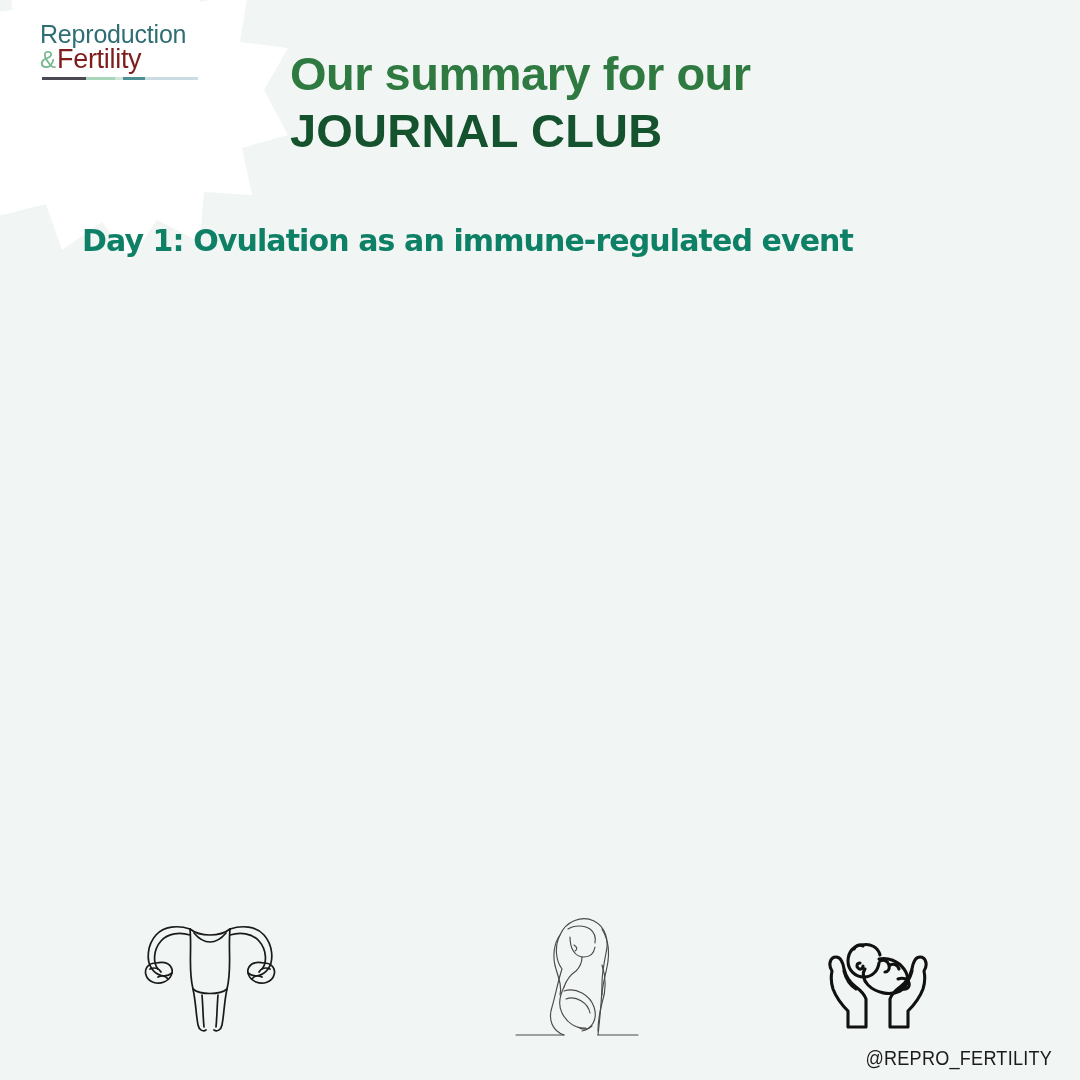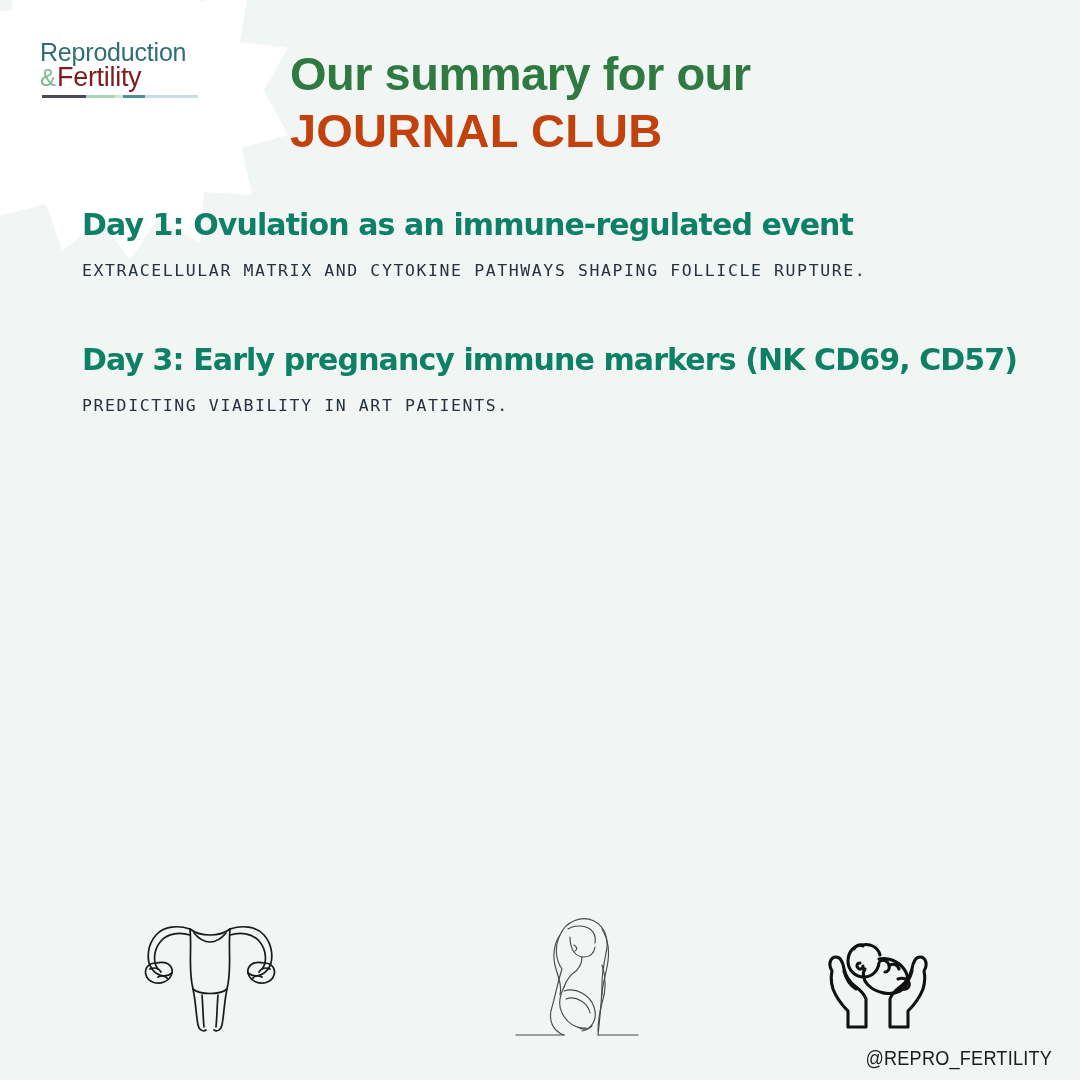--- a/index.html
+++ b/index.html
@@ -32,21 +32,21 @@
     width: 330px;
     height: 330px;
     pointer-events: none;
   }
   .burst-wrap svg { display: block; width: 100%; height: 100%; }
 
   
   .logo {
     position: absolute;
     left: 40px;
-    top: 40px;
+    top: 22px;
     width: 200px;
   }
   .logo-line1 {
     font-size: 25px;
     font-weight: 400;
     color: #2f6f74;
     letter-spacing: -0.2px;
     line-height: 1.02;
     white-space: nowrap;
   }
@@ -94,30 +94,30 @@
   .title-l1 {
     font-size: 47px;
     font-weight: bold;
     color: #2e7a41;
     letter-spacing: -0.5px;
     line-height: 1.18;
   }
   .title-l2 {
     font-size: 47px;
     font-weight: bold;
-    color: #c2410c;
+    color: #14532d;
     letter-spacing: 0.2px;
     line-height: 1.28;
   }
 
   
   .days {
     position: absolute;
     left: 82px;
-    top: 208px;
+    top: 224px;
     width: 960px;
   }
   .day-item { margin-bottom: 61px; }
   .day-item:last-child { margin-bottom: 0; }
 
   .day-head {
     font-family: "DejaVu Sans", sans-serif;
     font-size: 30px;
     font-weight: bold;
     color: #0d8065;
@@ -194,28 +194,23 @@
 
   <div class="title-block">
     <div class="title-l1">Our summary for our</div>
     <div class="title-l2">JOURNAL CLUB</div>
   </div>
 
   <div class="days">
 
     <div class="day-item">
       <p class="day-head">Day 1: Ovulation as an immune-regulated event</p>
-      <p class="day-sub">EXTRACELLULAR MATRIX AND CYTOKINE PATHWAYS SHAPING FOLLICLE RUPTURE.</p>
-    </div>
-
-
-    <div class="day-item">
-      <p class="day-head">Day 3: Early pregnancy immune markers (NK CD69, CD57)</p>
-      <p class="day-sub">PREDICTING VIABILITY IN ART PATIENTS.</p>
-    </div>
+    </div>
+
+
 
     <div class="day-item">
     </div>
 
   </div>
 
   <div class="illustrations">
 
     <div class="illo illo-uterus">
       <svg width="160" height="124" viewBox="0 0 160 124" xmlns="http://www.w3.org/2000/svg">

